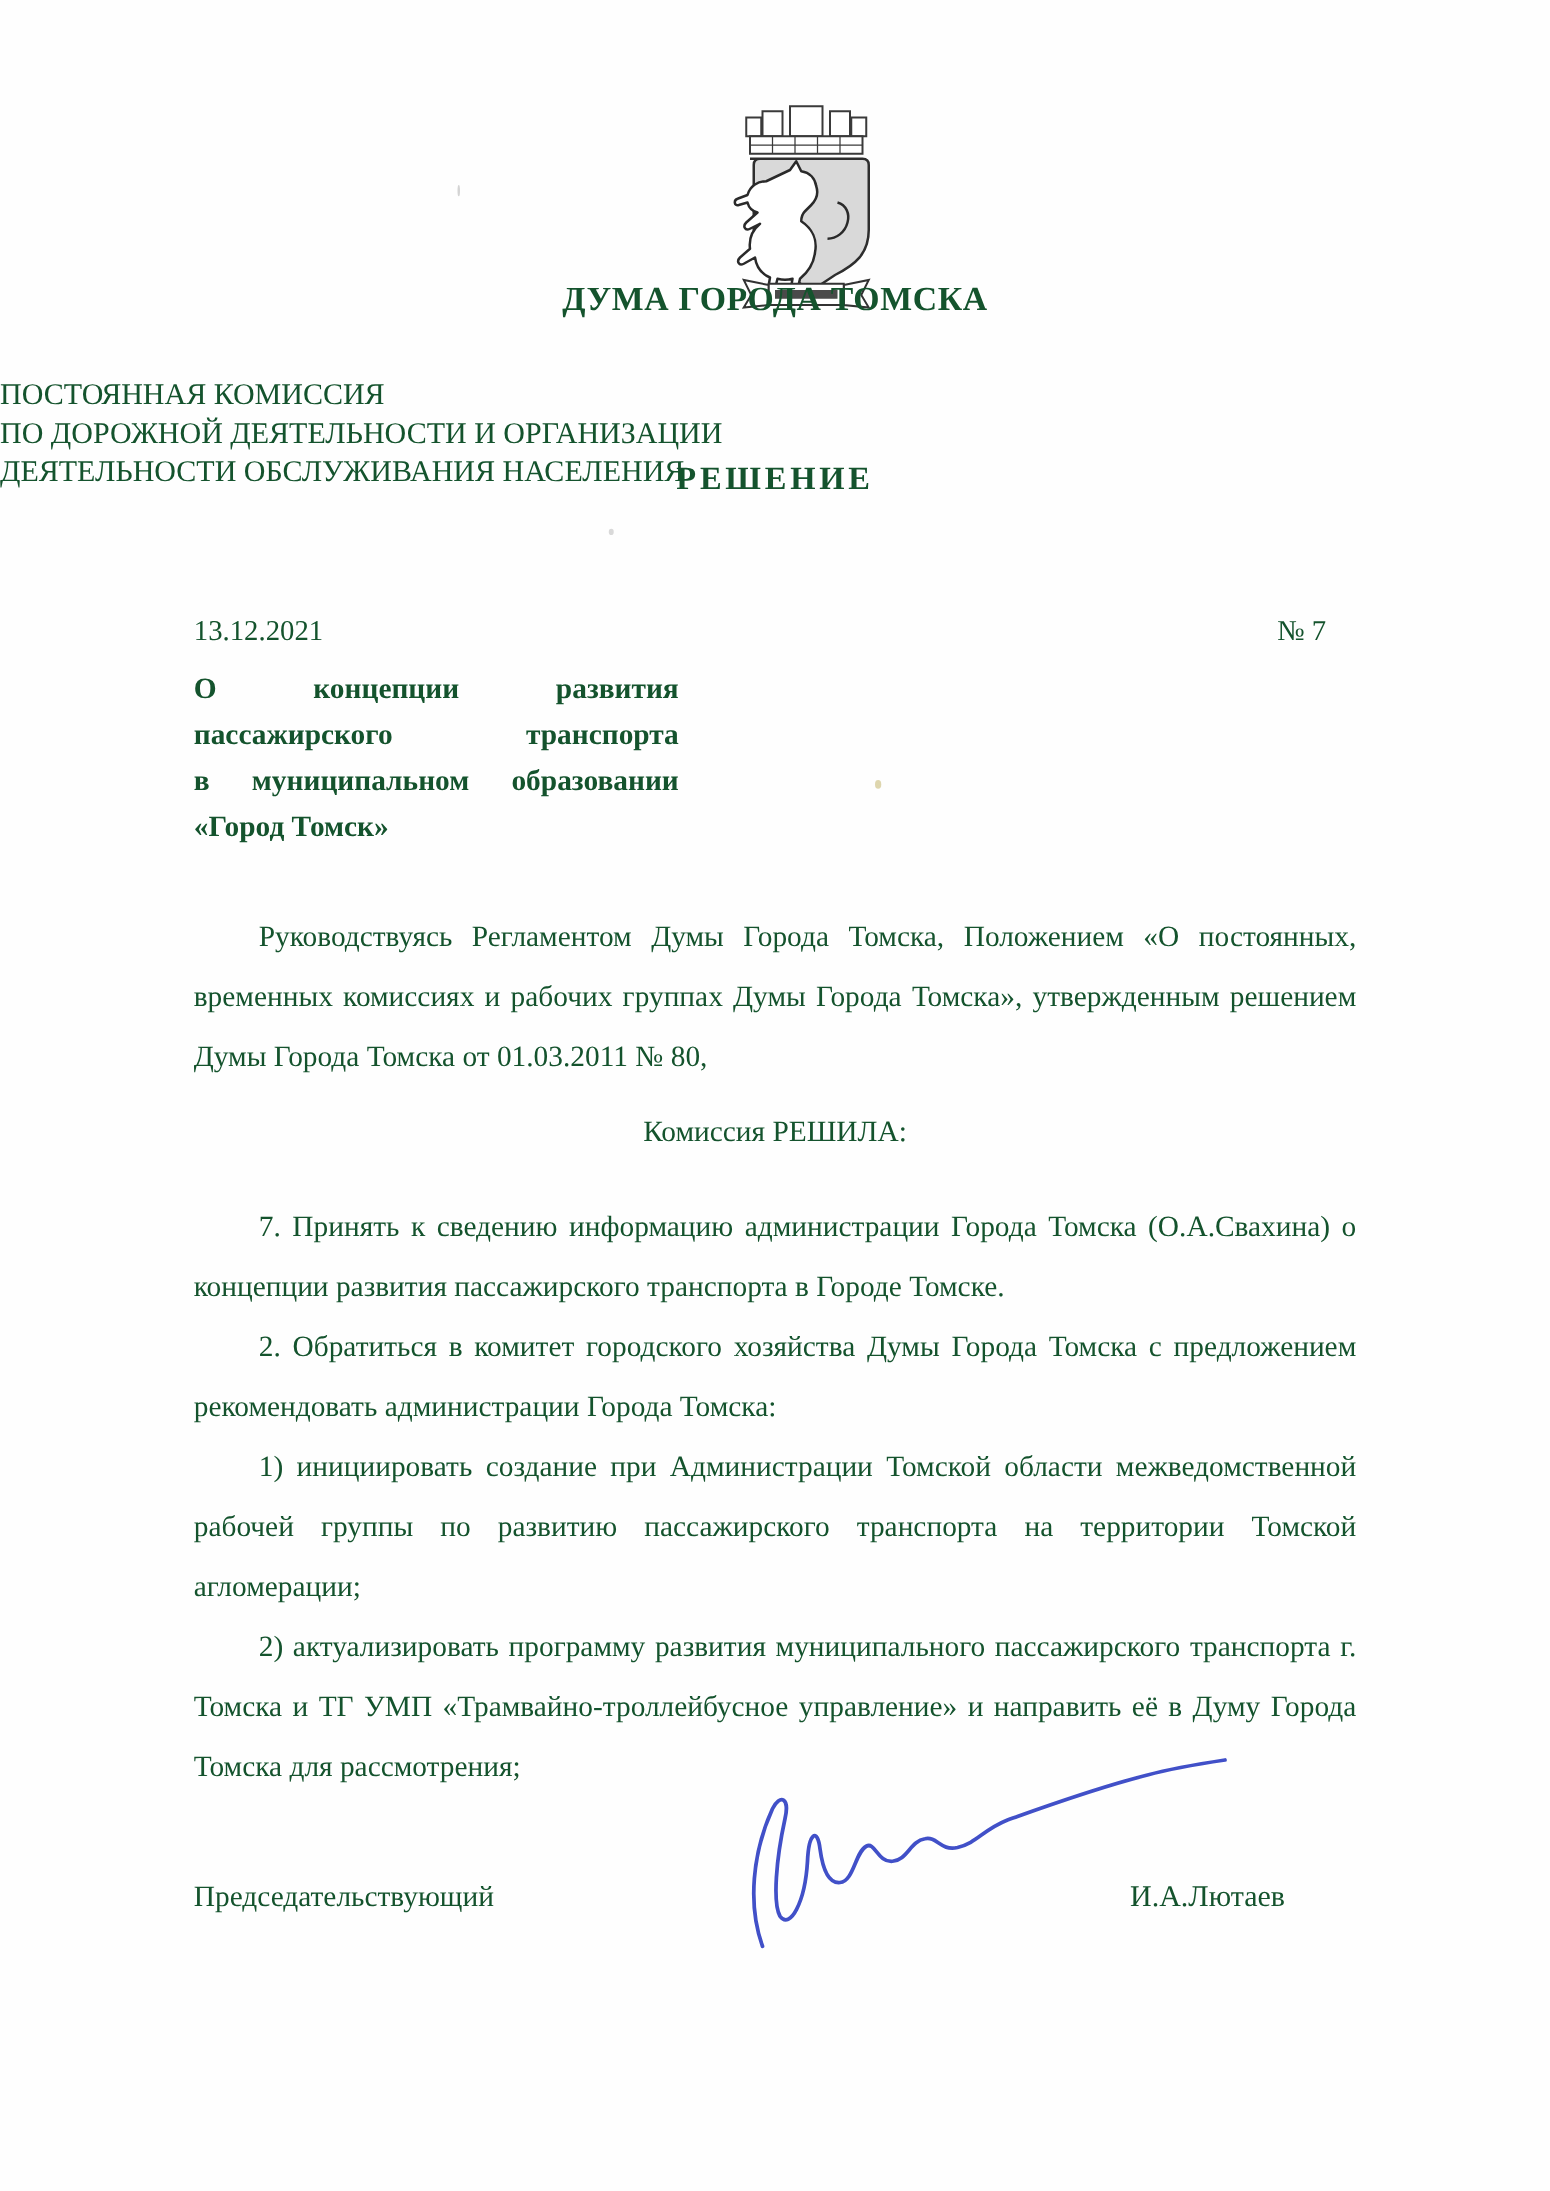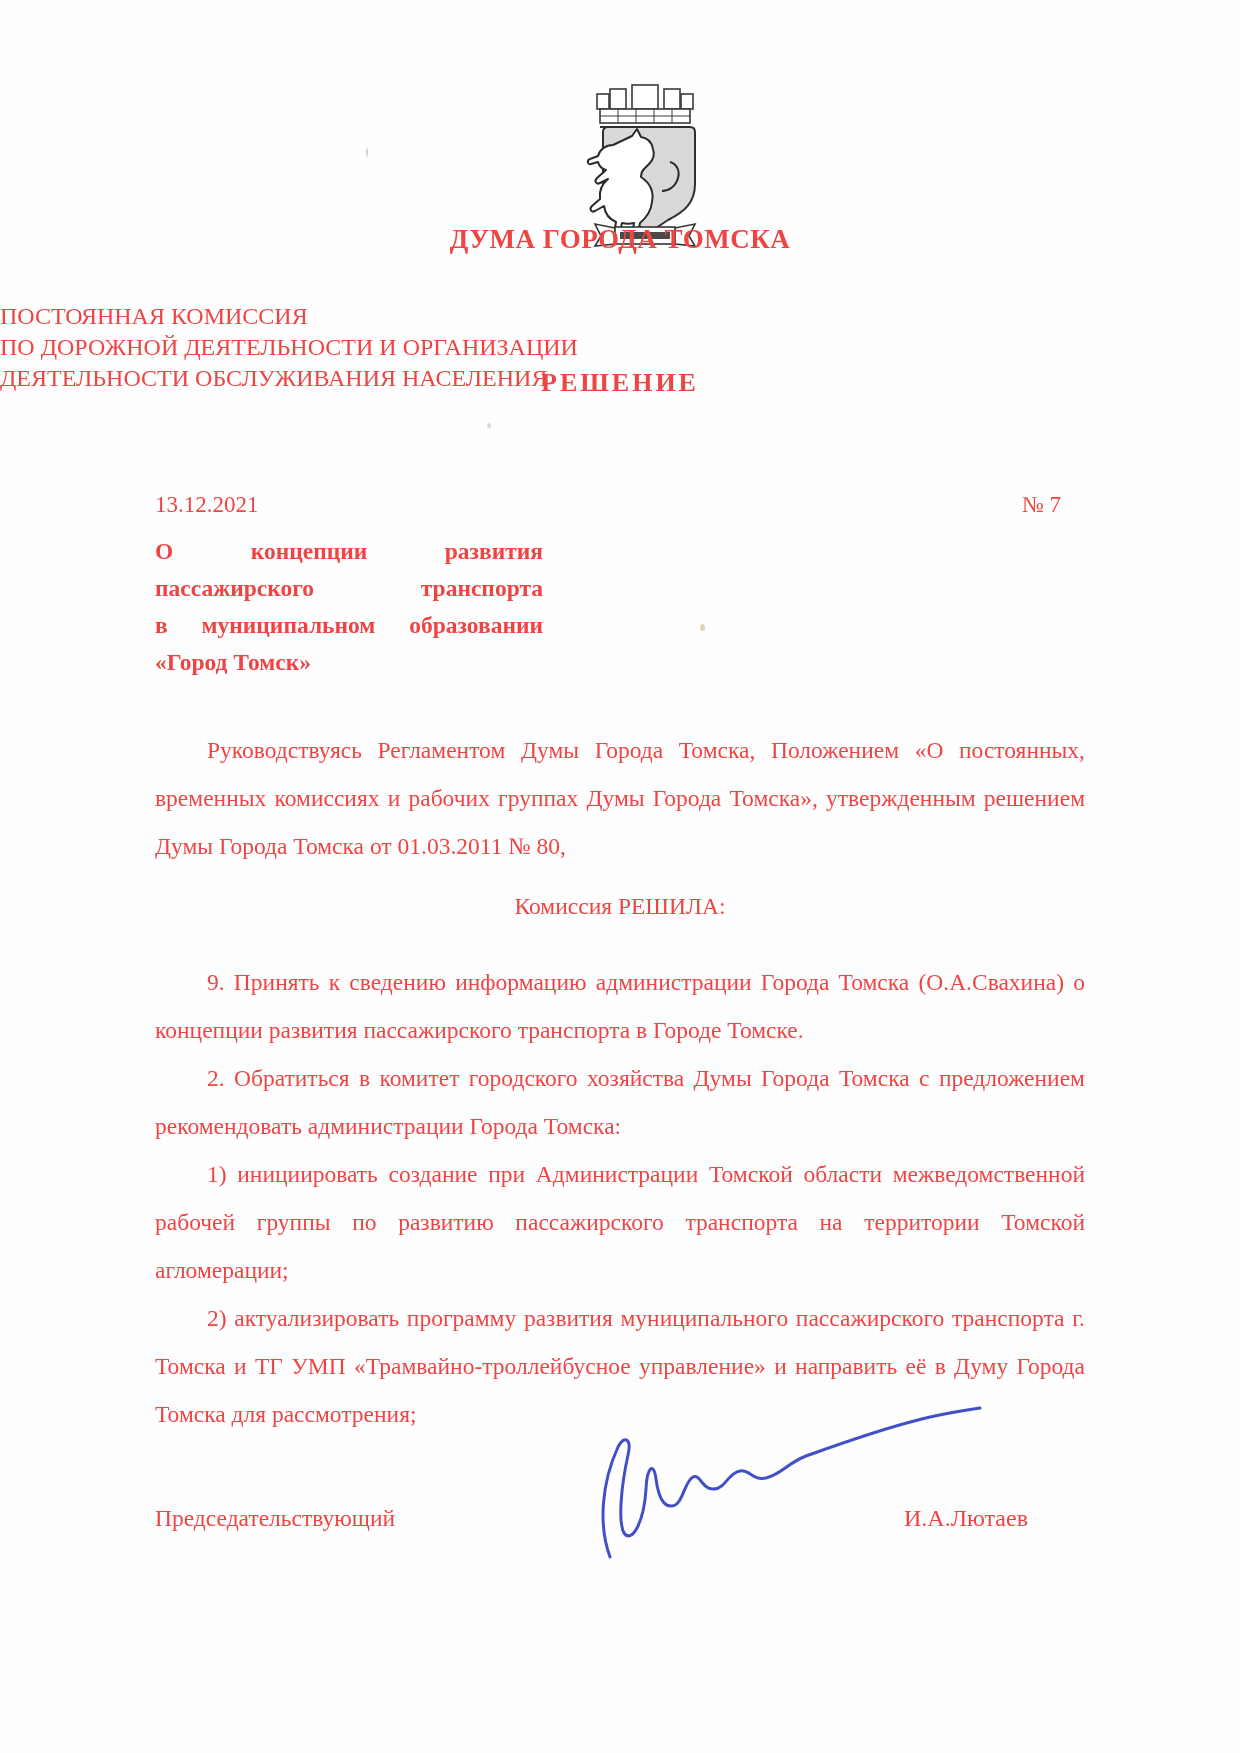--- a/index.html
+++ b/index.html
@@ -1,21 +1,21 @@
 <!DOCTYPE html>
 <html><head>
 <meta charset="utf-8">
 <style>
   html,body{margin:0;padding:0;background:#ffffff;}
   .page{
     position:relative;
     width:1240px;height:1753px;
     background:#fefefe;
     font-family:"Liberation Serif","DejaVu Serif",serif;
-    color:#ef4444;
+    color:#14532d;
     overflow:hidden;
   }
   .crest{position:absolute;left:570px;top:82px;}
   .org{
     position:absolute;top:224px;left:0;width:100%;
     text-align:center;font-weight:bold;font-size:27px;letter-spacing:0.5px;
   }
   .commission{
     position:absolute;top:270px;left:0;width:100%;
     text-align:left;font-weight:normal;font-size:24px;line-height:31px;margin-top:31px;
@@ -106,21 +106,21 @@
   <div class="subject">
     <div class="sl">О концепции развития</div>
     <div class="sl">пассажирского транспорта</div>
     <div class="sl">в муниципальном образовании</div>
     <div class="sl sl-last">«Город Томск»</div>
   </div>
 
   <div class="bodytext">
     <p>Руководствуясь Регламентом Думы Города Томска, Положением «О постоянных, временных комиссиях и рабочих группах Думы Города Томска», утвержденным решением Думы Города Томска от 01.03.2011 № 80,</p>
     <p class="resolved">Комиссия РЕШИЛА:</p>
-    <p>9.  Принять к сведению информацию администрации Города Томска (О.А.Свахина) о концепции развития пассажирского транспорта в Городе Томске.</p>
+    <p>7.  Принять к сведению информацию администрации Города Томска (О.А.Свахина) о концепции развития пассажирского транспорта в Городе Томске.</p>
     <p>2.  Обратиться в комитет городского хозяйства Думы Города Томска с предложением рекомендовать администрации Города Томска:</p>
     <p>1) инициировать создание при Администрации Томской области межведомственной рабочей группы по развитию пассажирского транспорта на территории Томской агломерации;</p>
     <p>2) актуализировать программу развития муниципального пассажирского транспорта г. Томска и ТГ УМП «Трамвайно-троллейбусное управление» и направить её в Думу Города Томска для рассмотрения;</p>
   </div>
 
   <div class="sig-title">Председательствующий</div>
 
   <svg class="signature" width="400" height="160" viewBox="0 0 400 160">
     <path d="M22,155 C10,122 14,80 30,45 C36,33 44,36 40,53 C33,85 30,120 36,131 C44,142 56,120 58,87 C59,64 66,60 68,77 C70,92 74,105 84,104 C95,103 96,80 105,75 C112,71 114,88 126,87 C138,86 140,71 152,69 C162,67 164,79 178,76 C194,72 198,62 218,54 C246,44 290,28 330,18 C352,12 372,9 392,6" fill="none" stroke="#4150c8" stroke-width="3" stroke-linecap="round"></path>
   </svg>

